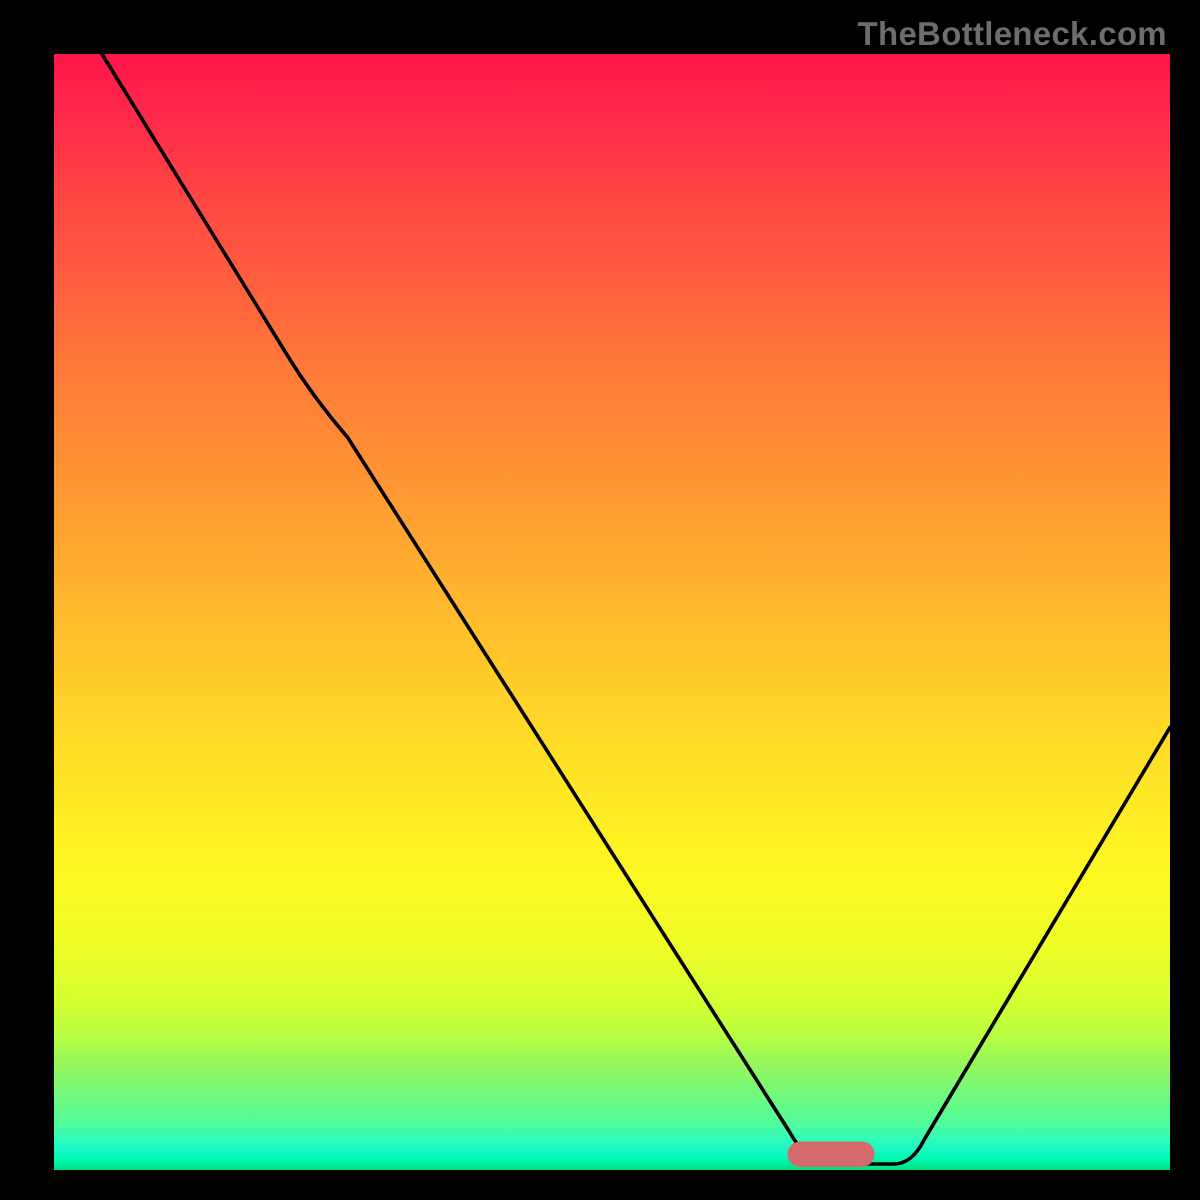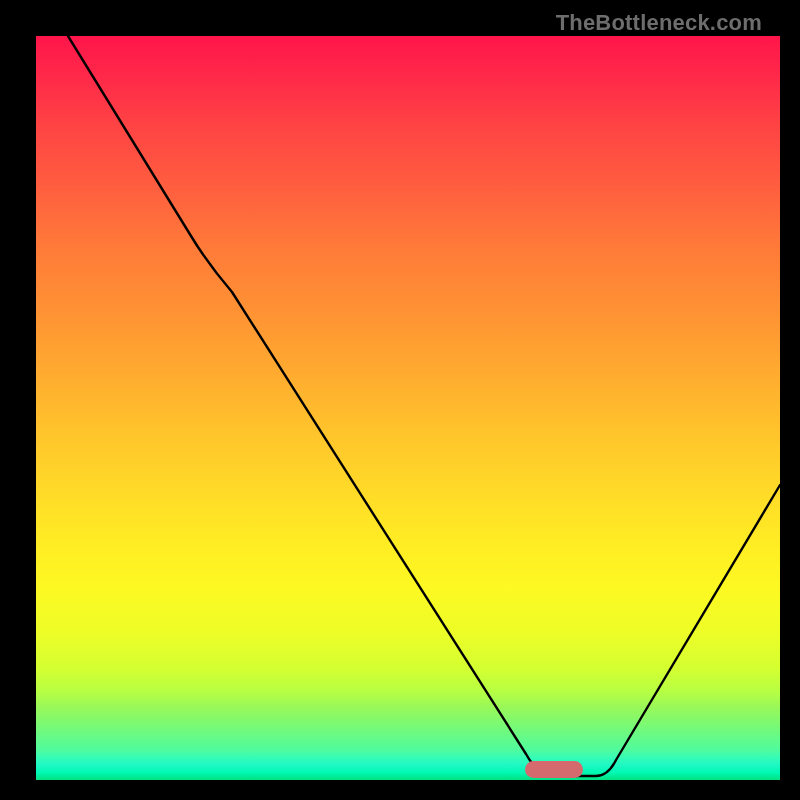--- a/index.html
+++ b/index.html
@@ -49,21 +49,21 @@
       #4ffb9e 96%,
       #35fcb6 97%,
       #1ef8c4 98%,
       #00f8b4 99%,
       #00e17e 100%
     );
   }
   .watermark {
     position: absolute;
     top: 10px;
-    right: 38px;
+    right: 22px;
     font-family: Arial, Helvetica, sans-serif;
     font-size: 22px;
     font-weight: 600;
     color: #6d6d6d;
     letter-spacing: 0.2px;
   }
   .curve {
     position: absolute;
     inset: 0;
   }

